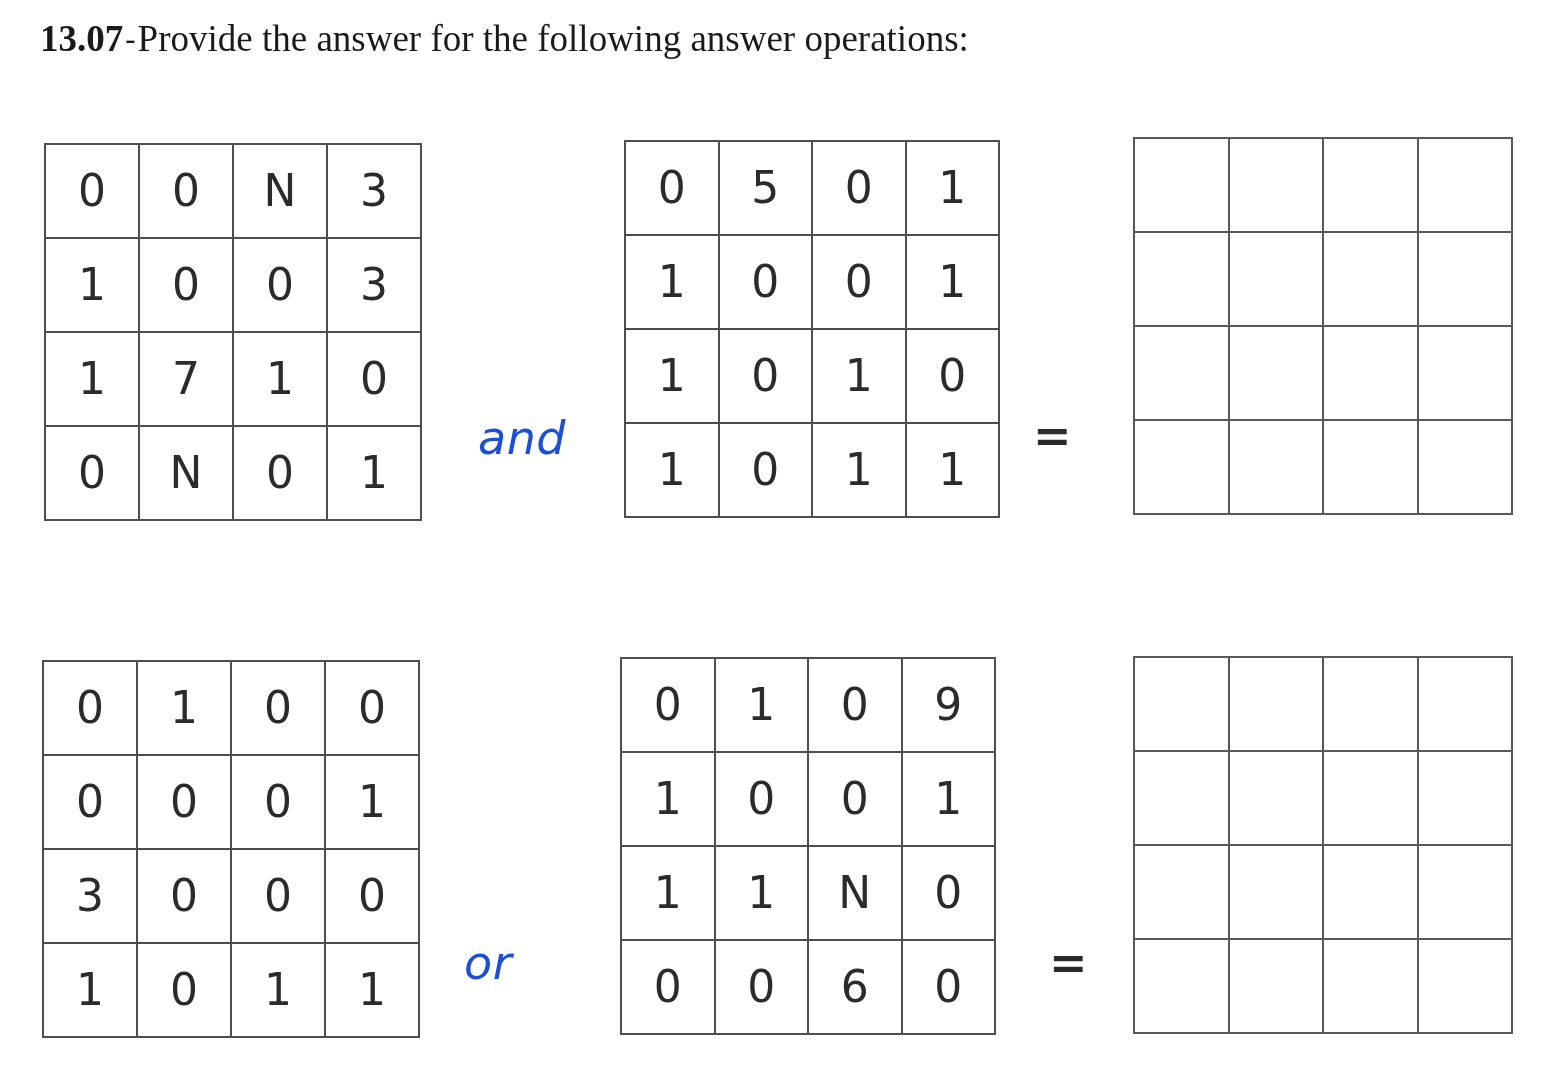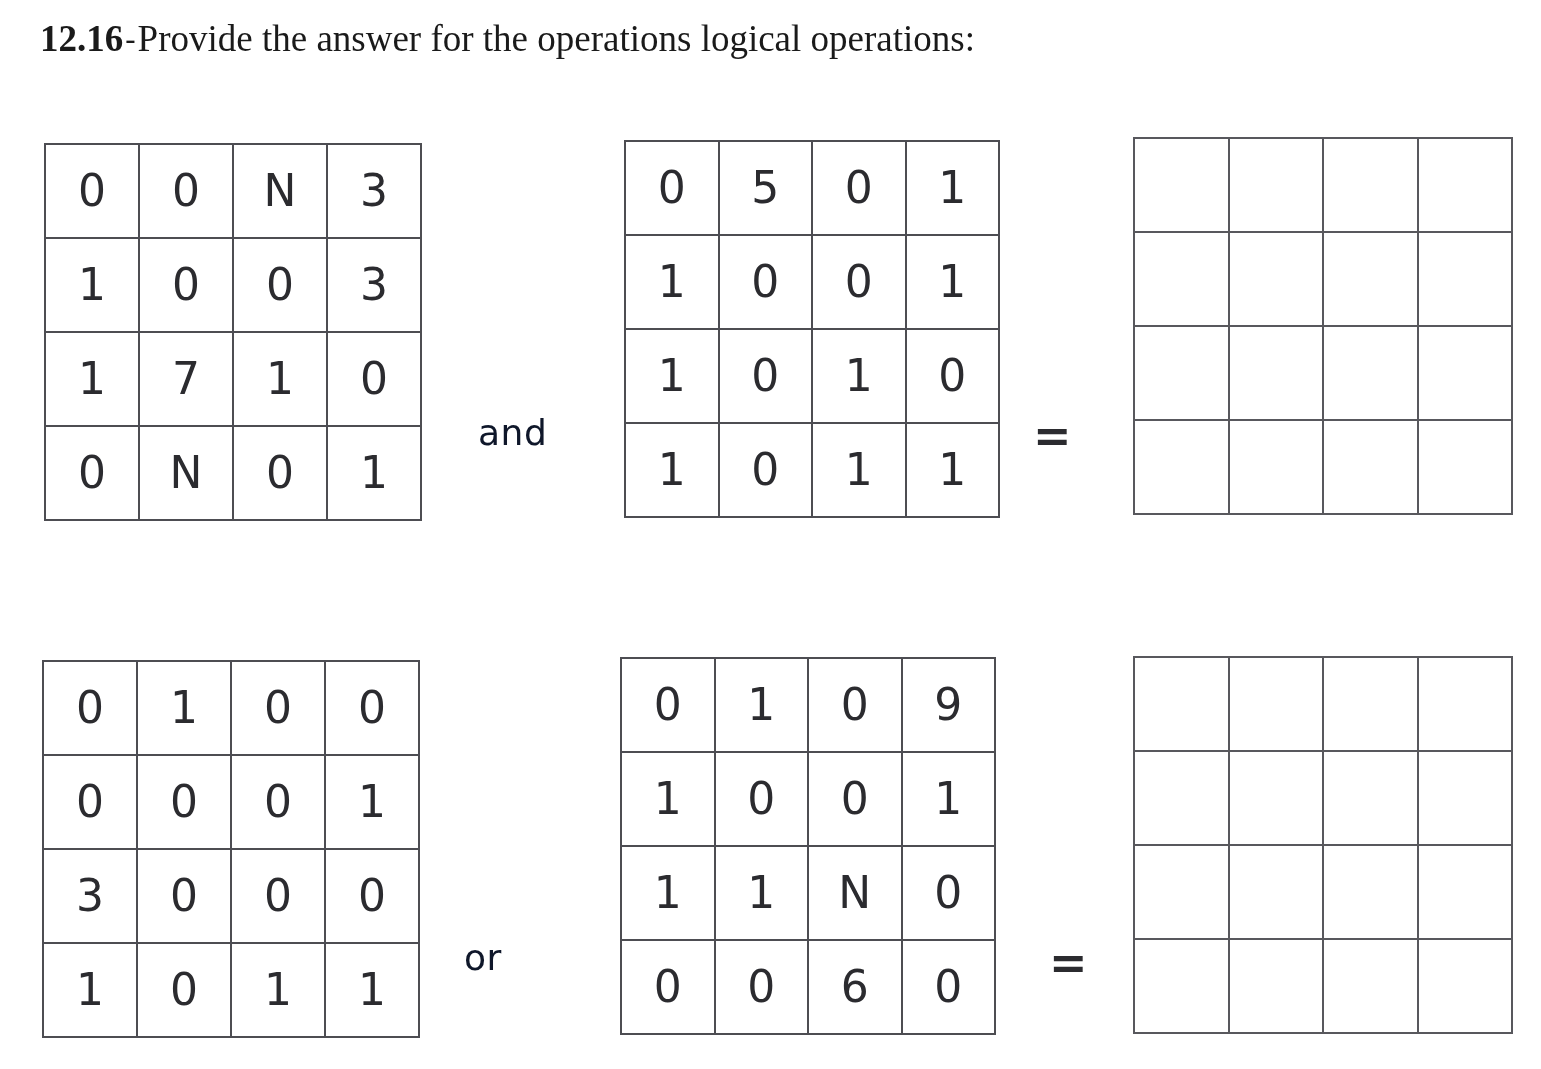--- a/index.html
+++ b/index.html
@@ -82,45 +82,46 @@
   .m-a td, .m-c td { width: 92px;  height: 92px; }
   .m-b td, .m-d td { width: 91.5px; height: 92px; }
   .m-res td, .m-res2 td { width: 92.5px; height: 92px; }
 
   .m-res td, .m-res2 td { border-color: #58585d; }
 
   
   .operator {
     position: absolute;
     font-family: "DejaVu Sans", sans-serif;
-    font-size: 36px;
+    font-size: 46px;
     font-weight: 400;
-    color: #0f172a;
+    color: #1d4ed8;
     letter-spacing: 0.5px;
     line-height: 1;
+    font-style: italic;
   }
   .op-and { left: 478px; top: 290px; }
   .op-or  { left: 464px; top: 298px; }
 
   .equals {
     position: absolute;
     font-family: "DejaVu Sans", sans-serif;
     font-size: 46px;
     font-weight: bold;
     color: #2b2b2f;
     line-height: 1;
   }
   .eq-1 { left: 1033px; top: 288px; }
   .eq-2 { left: 1049px; top: 298px; }
 </style>
 </head>
 <body>
 
 <div class="title-line">
-  <span class="title-num">12.16</span><span class="title-dash">-</span><span class="title-rest">Provide the answer for the operations logical operations:</span>
+  <span class="title-num">13.07</span><span class="title-dash">-</span><span class="title-rest">Provide the answer for the following answer operations:</span>
 </div>
 
 <div class="op-row" id="row-and">
 
   <table class="matrix m-a">
     <tbody>
       <tr>
         <td>0</td>
         <td>0</td>
         <td>N</td>

